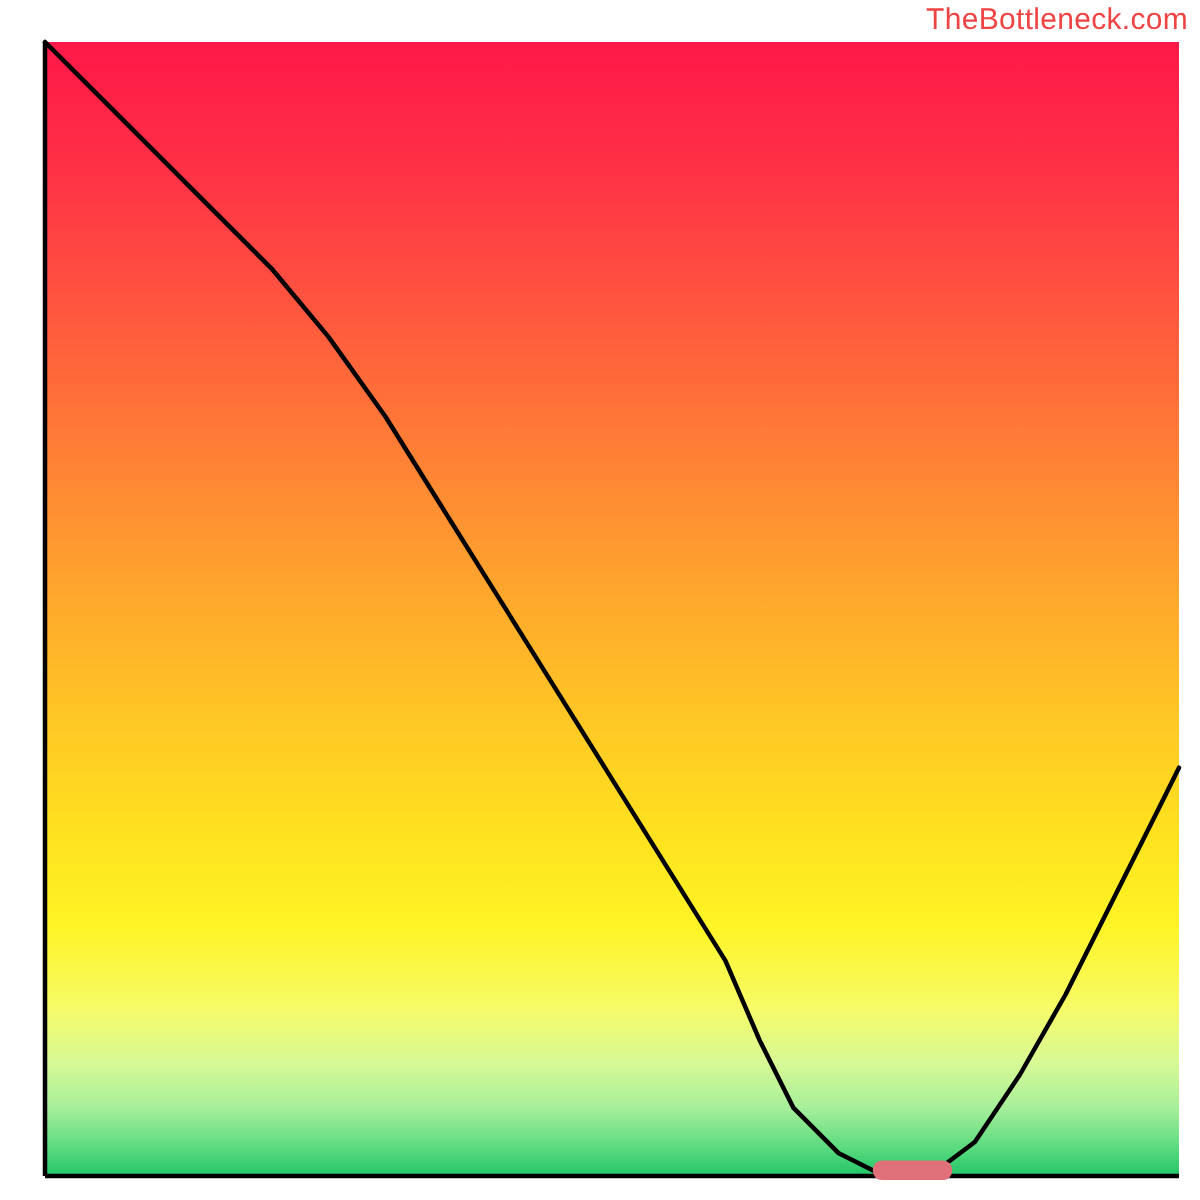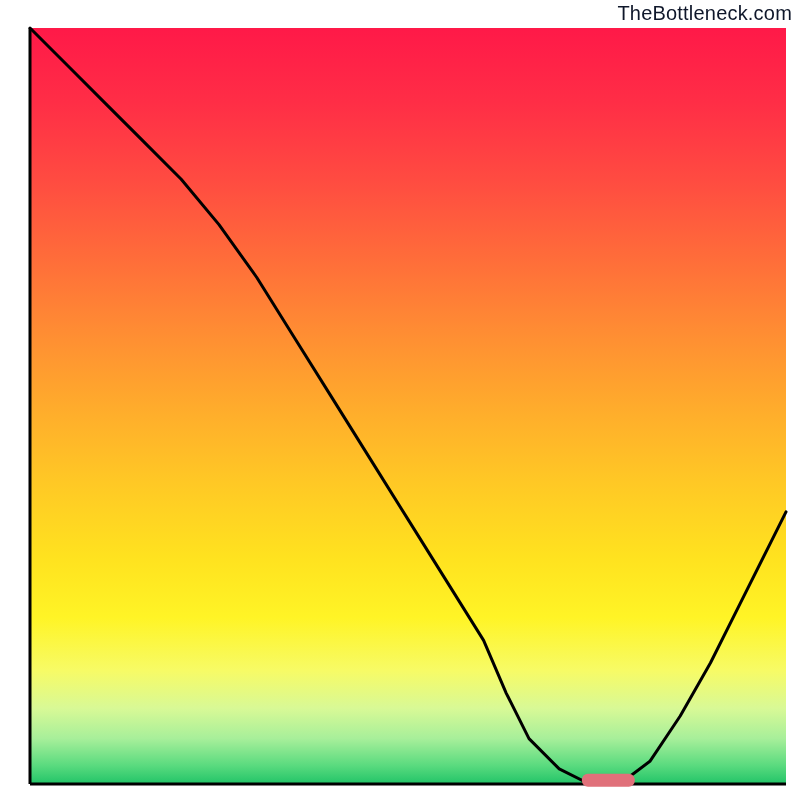--- a/index.html
+++ b/index.html
@@ -12,21 +12,21 @@
   }
   .chart-wrap {
     position: relative;
     width: 800px;
     height: 800px;
   }
   .watermark {
     position: absolute;
     top: 2px;
     right: 8px;
-    color: #0f172a;
+    color: #ef4444;
     font-size: 20px;
     font-weight: 500;
     letter-spacing: 0.2px;
   }
   svg {
     display: block;
   }
 </style>
 </head>
 <body>

